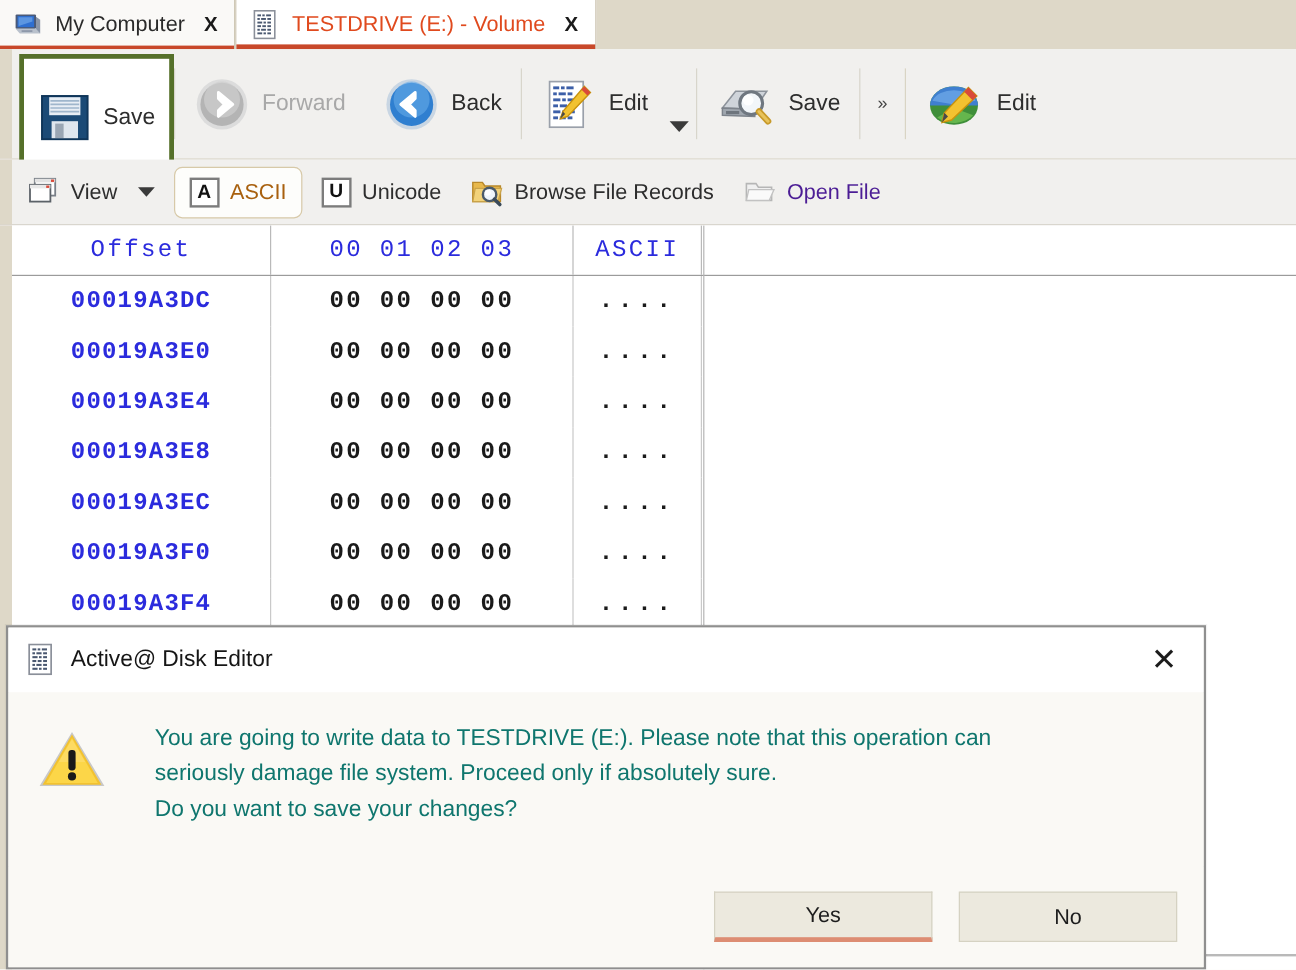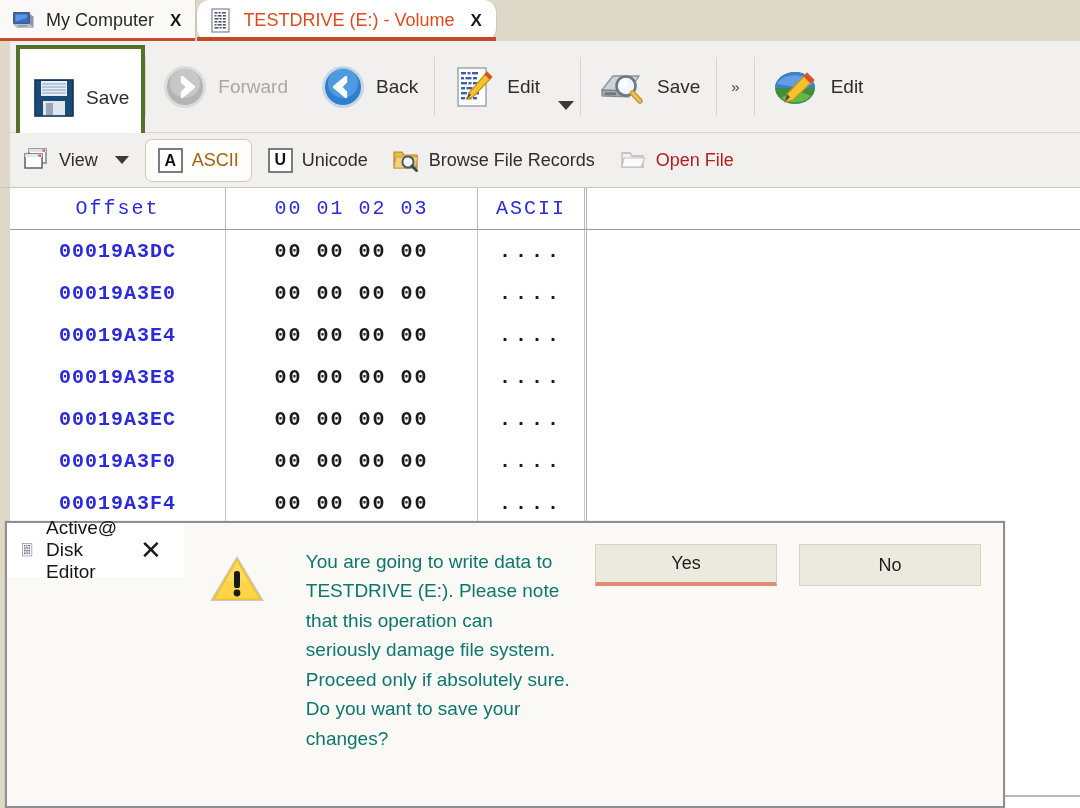--- a/index.html
+++ b/index.html
@@ -27,21 +27,20 @@
     display: flex; align-items: center;
     gap: 10px;
     padding: 0 14px 0 12px;
     background: #faf9f7;
     border-right: 1px solid #cfc8b6;
     position: relative;
   }
   .tab.active {
     background: #ffffff;
     border-left: 1px solid #cfc8b6;
-    border-radius: 13px;
   }
   .tab-underline {
     position: absolute; left: 0; bottom: 0;
     width: 100%; height: 4px;
     background: #c8482a;
   }
   .tab.inactive .tab-underline { height: 3px; background: #c8482a; }
   .tab-label {
     font-size: 18px;
     color: #2a2a2a;
@@ -107,21 +106,21 @@
     width: 1080px; height: 55px;
     background: #f1f0ee;
     border-bottom: 1px solid #c9c6ba;
     display: flex; align-items: stretch;
   }
   .tbtn2 {
     display: flex; align-items: center; gap: 9px;
     padding: 0 12px; height: 100%; cursor: pointer; justify-content: center;
   }
   .tbtn2 .lbl { font-size: 18px; color: #2d2d2d; white-space: nowrap; }
-  .tbtn2.disabled .lbl { color: #b91c1c; }
+  .tbtn2.disabled .lbl { color: #4c1d95; }
   .tbtn2.selected {
     background: #fdfdfb;
     border: 1px solid #d7c9a8;
     border-radius: 7px;
     margin: 6px 4px;
     height: 43px;
   }
   .tbtn2.selected .lbl { color: #a8600e; }
   .enc-box {
     width: 25px; height: 25px;
@@ -179,21 +178,21 @@
     background: #b9b9b9;
   }
 
   
   .dlg {
     position: absolute; left: 5px; top: 521px;
     width: 1000px; height: 287px;
     background: #faf9f5;
     border: 2px solid #8f8f8f;
     box-shadow: 0 0 0 1px rgba(0,0,0,.05);
-    display: flex; flex-direction: row;
+    display: flex; flex-direction: column;
   }
   .dlg-title {
     height: 54px; background: #ffffff;
     display: flex; align-items: center;
     padding: 0 12px 0 14px;
     flex: 0 0 54px;
   }
   .dlg-title .t {
     font-size: 19px; color: #161616; margin-left: 12px;
   }

